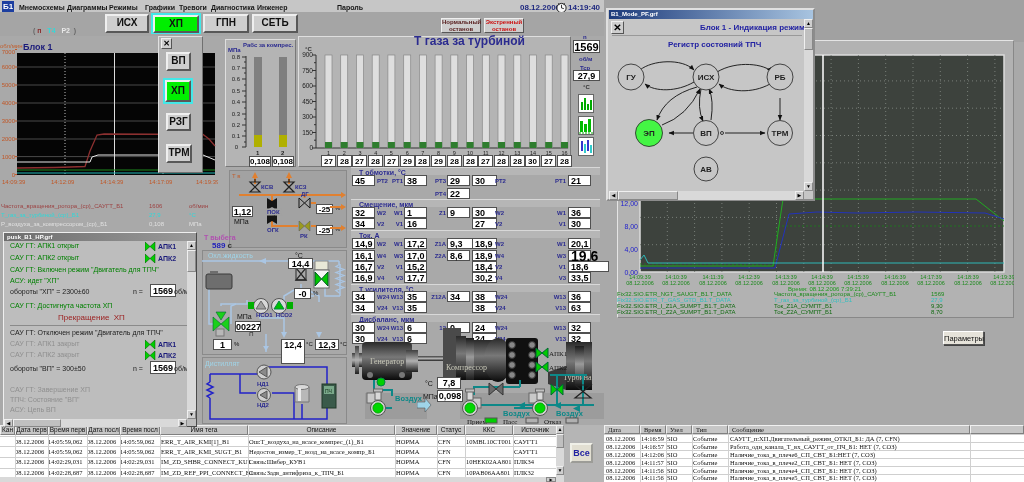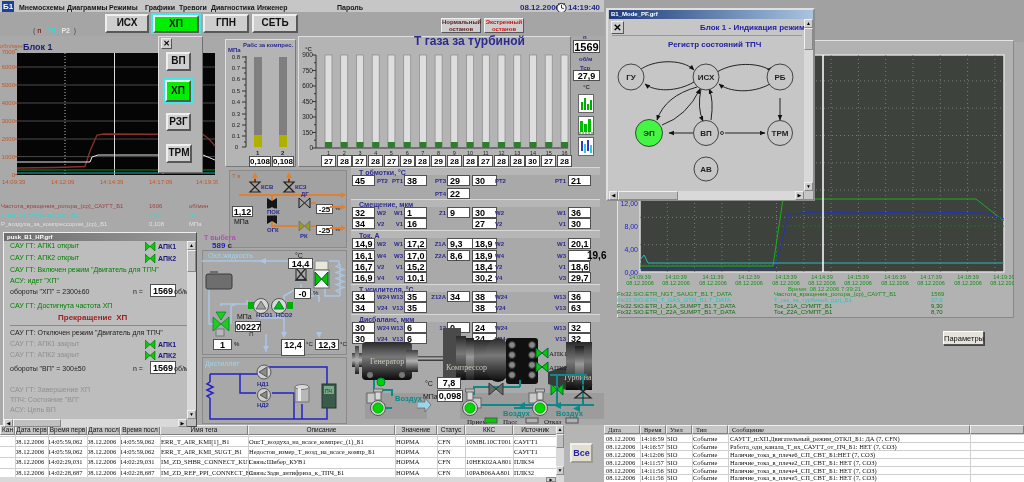--- a/index.html
+++ b/index.html
@@ -118,21 +118,21 @@
 <div class="ab" style="left:10px;top:241px;width:178px;height:178px;z-index:21;font:7px/8px 'Liberation Sans'">
  <div class="row grn" style="left:0;top:1px">САУ ГТ: АПК1 открыт</div>
  <div class="row grn" style="left:0;top:13px">САУ ГТ: АПК2 открыт</div>
  <div class="row grn" style="left:0;top:25px">САУ ГТ: Включен режим "Двигатель для ТПЧ"</div>
  <div class="row grn" style="left:0;top:36px">АСУ: идет "ХП"</div>
  <div class="row" style="left:0;top:47px;color:#222">обороты "ХП" = 2300±60</div>
  <div class="row" style="left:123px;top:47px;color:#222">n =</div>
  <div class="vb" style="left:140px;top:43px;width:26px;height:13px;line-height:12px">1569</div>
  <div class="row" style="left:164px;top:47px;color:#222">об/м</div>
  <div class="row grn" style="left:0;top:61px">САУ ГТ: Достигнута частота ХП</div>
- <div class="row" style="left:48px;top:73px;color:#9c2020;font-weight:bold;font-size:8px">Прекращение&nbsp;&nbsp;ХП</div>
+ <div class="row" style="left:48px;top:73px;color:#9c2020;font-weight:normal;font-size:8px">Прекращение&nbsp;&nbsp;ХП</div>
  <div class="ab" style="left:0;top:84px;width:177px;height:1px;background:#8a8a8a"></div>
  <div class="row" style="left:0;top:88px;color:#222">САУ ГТ: Отключен режим "Двигатель для ТПЧ"</div>
  <div class="row gry" style="left:0;top:99px">САУ ГТ: АПК1 закрыт</div>
  <div class="row gry" style="left:0;top:110px">САУ ГТ: АПК2 закрыт</div>
  <div class="row" style="left:0;top:124px;color:#222">обороты "ВП" = 300±50</div>
  <div class="row" style="left:123px;top:124px;color:#222">n =</div>
  <div class="vb" style="left:140px;top:120px;width:26px;height:13px;line-height:12px">1569</div>
  <div class="row" style="left:164px;top:124px;color:#222">об/м</div>
  <div class="row gry" style="left:0;top:145px">САУ ГТ: Завершение ХП</div>
  <div class="row gry" style="left:0;top:155px">ТПЧ: Состояние "ВП"</div>
@@ -387,37 +387,37 @@
 <div class="vb" style="left:568px;top:238px;width:23px;height:11px;font-size:9px;line-height:10px;text-align:left;padding-left:2px">20,1</div>
 <div class="vb" style="left:352px;top:250px;width:23px;height:11px;font-size:9px;line-height:10px;text-align:left;padding-left:2px">16,1</div>
 <div class="lb" style="left:377px;top:253px">W4</div>
 <div class="lb" style="left:383px;top:253px;width:20px;text-align:right">W3</div>
 <div class="vb" style="left:404px;top:250px;width:23px;height:11px;font-size:9px;line-height:10px;text-align:left;padding-left:2px">17,0</div>
 <div class="lb" style="left:426px;top:253px;width:20px;text-align:right">Z2А</div>
 <div class="vb" style="left:447px;top:250px;width:23px;height:11px;font-size:9px;line-height:10px;text-align:left;padding-left:2px">8,6</div>
 <div class="vb" style="left:472px;top:250px;width:25px;height:11px;font-size:9px;line-height:10px;text-align:left;padding-left:2px">18,9</div>
 <div class="lb" style="left:495px;top:253px">W4</div>
 <div class="lb" style="left:546px;top:253px;width:20px;text-align:right">W3</div>
-<div class="vb" style="left:568px;top:250px;width:23px;height:11px;font-size:10px;line-height:10px;text-align:left;padding-left:18px">19,6</div>
+<div class="vb" style="left:568px;top:250px;width:23px;height:11px;font-size:14px;line-height:10px;text-align:left;padding-left:2px">19,6</div>
 <div class="vb" style="left:352px;top:261px;width:23px;height:11px;font-size:9px;line-height:10px;text-align:left;padding-left:2px">16,7</div>
 <div class="lb" style="left:377px;top:264px">V2</div>
 <div class="lb" style="left:383px;top:264px;width:20px;text-align:right">V1</div>
 <div class="vb" style="left:404px;top:261px;width:23px;height:11px;font-size:9px;line-height:10px;text-align:left;padding-left:2px">15,2</div>
 <div class="vb" style="left:472px;top:261px;width:25px;height:11px;font-size:9px;line-height:10px;text-align:left;padding-left:2px">18,4</div>
 <div class="lb" style="left:495px;top:264px">V2</div>
 <div class="lb" style="left:546px;top:264px;width:20px;text-align:right">V1</div>
-<div class="vb" style="left:568px;top:261px;width:22px;height:11px;font-size:9px;line-height:10px;text-align:left;padding-left:2px">18,6</div>
+<div class="vb" style="left:568px;top:261px;width:41px;height:11px;font-size:9px;line-height:10px;text-align:left;padding-left:2px">18,6</div>
 <div class="vb" style="left:352px;top:272px;width:23px;height:11px;font-size:9px;line-height:10px;text-align:left;padding-left:2px">16,9</div>
 <div class="lb" style="left:377px;top:275px">V4</div>
 <div class="lb" style="left:383px;top:275px;width:20px;text-align:right">V3</div>
-<div class="vb" style="left:404px;top:272px;width:23px;height:11px;font-size:9px;line-height:10px;text-align:left;padding-left:2px">10,1</div>
+<div class="vb" style="left:404px;top:272px;width:23px;height:11px;font-size:9px;line-height:10px;text-align:left;padding-left:2px">17,7</div>
 <div class="vb" style="left:472px;top:272px;width:25px;height:11px;font-size:9px;line-height:10px;text-align:left;padding-left:2px">30,2</div>
 <div class="lb" style="left:495px;top:275px">V4</div>
 <div class="lb" style="left:546px;top:275px;width:20px;text-align:right">V3</div>
-<div class="vb" style="left:568px;top:272px;width:23px;height:11px;font-size:9px;line-height:10px;text-align:left;padding-left:2px">29,7</div>
+<div class="vb" style="left:568px;top:272px;width:23px;height:11px;font-size:9px;line-height:10px;text-align:left;padding-left:2px">33,5</div>
 <div class="shdr" style="left:351px;top:284px;width:249px;height:8px">Т усилителя,  °С</div>
 <div class="vb" style="left:352px;top:291px;width:23px;height:11px;font-size:9px;line-height:10px;text-align:left;padding-left:2px">34</div>
 <div class="lb" style="left:377px;top:294px">W24</div>
 <div class="lb" style="left:383px;top:294px;width:20px;text-align:right">W13</div>
 <div class="vb" style="left:404px;top:291px;width:23px;height:11px;font-size:9px;line-height:10px;text-align:left;padding-left:2px">35</div>
 <div class="lb" style="left:426px;top:294px;width:20px;text-align:right">Z12А</div>
 <div class="vb" style="left:447px;top:291px;width:23px;height:11px;font-size:9px;line-height:10px;text-align:left;padding-left:2px">34</div>
 <div class="vb" style="left:472px;top:291px;width:25px;height:11px;font-size:9px;line-height:10px;text-align:left;padding-left:2px">38</div>
 <div class="lb" style="left:495px;top:294px">W24</div>
 <div class="lb" style="left:546px;top:294px;width:20px;text-align:right">W13</div>
@@ -559,21 +559,21 @@
 <div class="ab" style="left:295px;top:252px;font:7px/8px 'Liberation Sans';color:#111;z-index:5">°С</div>
 <div class="vb" style="left:288px;top:258px;width:25px;height:11px;line-height:10px;z-index:5">14,4</div>
 <div class="ab" style="left:237px;top:313px;font:7px/8px 'Liberation Sans';color:#111;z-index:5">МПа</div>
 <div class="vb" style="left:235px;top:321px;width:26px;height:11px;line-height:10px;z-index:5">00227</div>
 <div class="ab" style="left:249px;top:331px;font:6px/7px 'Liberation Sans';color:#111;z-index:5">⊓</div>
 <div class="vb" style="left:294px;top:288px;width:17px;height:11px;line-height:10px;z-index:5">-0</div>
 <div class="ab" style="left:313px;top:290px;font:6px/7px 'Liberation Sans';color:#111;z-index:5">%</div>
 <div class="ab" style="left:256px;top:312px;font:bold 6px/7px 'Liberation Sans';color:#2b2b8f;z-index:5">НСО1&nbsp;&nbsp;НСО2</div>
 <div class="vb" style="left:213px;top:339px;width:19px;height:11px;line-height:10px;z-index:5">1</div>
 <div class="ab" style="left:234px;top:341px;font:6px/7px 'Liberation Sans';color:#111;z-index:5">%</div>
-<div class="vb" style="left:281px;top:339px;width:24px;height:17px;line-height:10px;z-index:5">12,4</div>
+<div class="vb" style="left:281px;top:339px;width:24px;height:25px;line-height:10px;z-index:5">12,4</div>
 <div class="ab" style="left:306px;top:341px;font:6px/7px 'Liberation Sans';color:#111;z-index:5">°С</div>
 <div class="vb" style="left:315px;top:339px;width:24px;height:11px;line-height:10px;z-index:5">12,3</div>
 <div class="ab" style="left:340px;top:341px;font:6px/7px 'Liberation Sans';color:#111;z-index:5">°С</div>
 
 <div class="ab" style="left:202px;top:357px;width:145px;height:67px;background:#a8a8a8;border:1px solid #8a8a8a"></div>
 <div class="ab" style="left:205px;top:360px;font:7px/8px 'Liberation Sans';color:#9fd4e8;z-index:5">Дистиллят</div>
 <svg class="ab" style="left:202px;top:357px;z-index:4" width="145" height="67" viewBox="0 0 145 67">
  <g stroke="#2222c8" stroke-width="1.5" fill="none">
   <polyline points="8,17 8,25"></polyline>
       <polyline points="8,47 8,62 125,62 125,48"></polyline>

